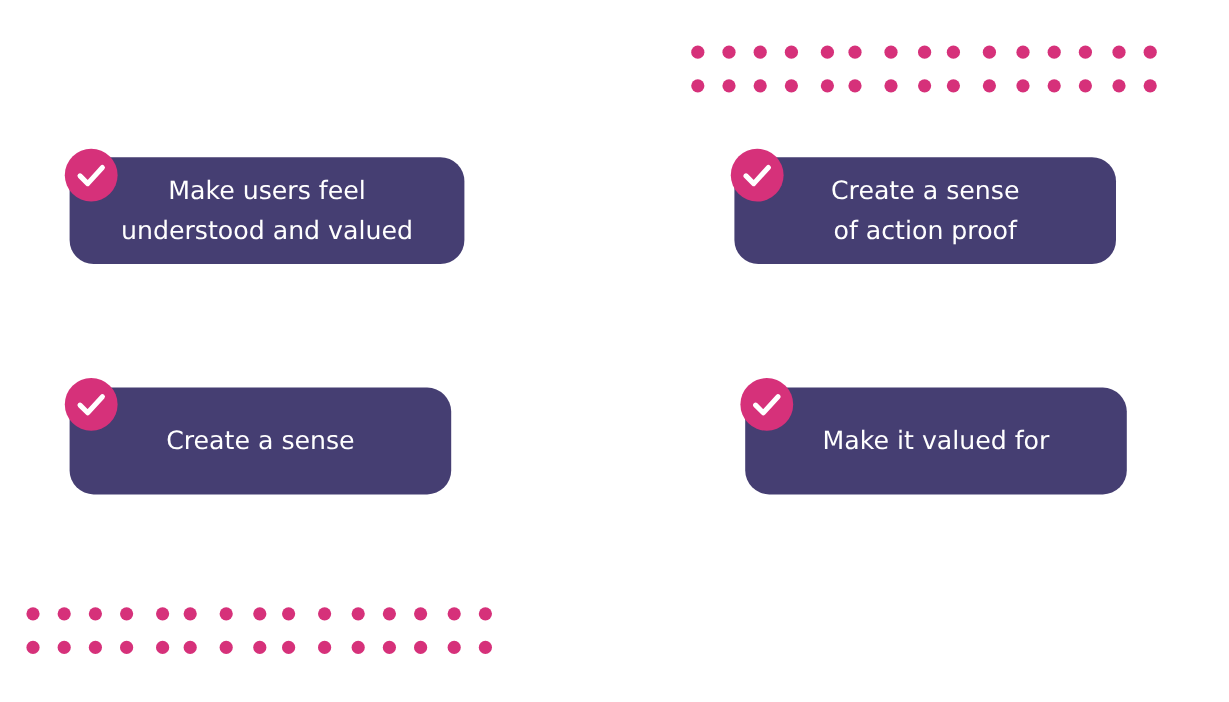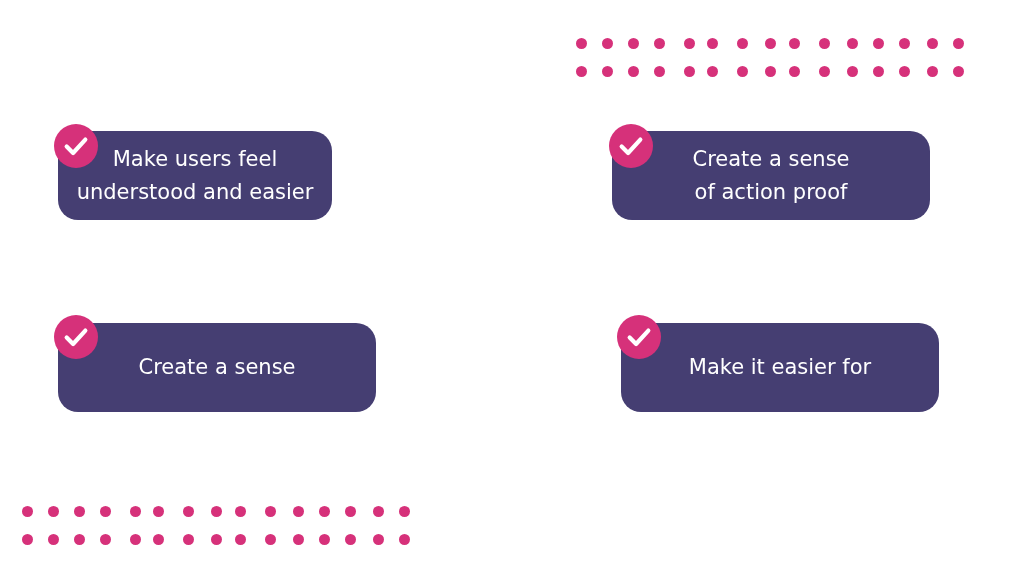--- a/index.html
+++ b/index.html
@@ -76,23 +76,23 @@
     <div class="dot" style="left: 189px; top: 28px;"></div>
     <div class="dot" style="left: 213px; top: 28px;"></div>
     <div class="dot" style="left: 243px; top: 28px;"></div>
     <div class="dot" style="left: 271px; top: 28px;"></div>
     <div class="dot" style="left: 297px; top: 28px;"></div>
     <div class="dot" style="left: 323px; top: 28px;"></div>
     <div class="dot" style="left: 351px; top: 28px;"></div>
     <div class="dot" style="left: 377px; top: 28px;"></div>
   </div>
 
-<div class="card" style="left:58px; top:131px; width:274px; height:89px;">
+<div class="card" style="left:58px; top:131px; width:329px; height:89px;">
   <span>Make users feel</span>
-  <span>understood and easier</span>
+  <span>understood and valued</span>
 </div>
 <div class="check" style="left:54px; top:124px;">
   <svg viewBox="0 0 24 24">
       <path d="M4 12.5 L9.5 18 L20 6.5" fill="none" stroke="#fff" stroke-width="3.6" stroke-linecap="round" stroke-linejoin="round"></path>
     </svg>
 </div>
 
 <div class="card" style="left:612px; top:131px; width:318px; height:89px;">
   <span>Create a sense</span>
   <span>of action proof</span>
@@ -106,19 +106,19 @@
 <div class="card" style="left:58px; top:323px; width:318px; height:89px;">
   <span>Create a sense</span>
 </div>
 <div class="check" style="left:54px; top:315px;">
   <svg viewBox="0 0 24 24">
       <path d="M4 12.5 L9.5 18 L20 6.5" fill="none" stroke="#fff" stroke-width="3.6" stroke-linecap="round" stroke-linejoin="round"></path>
     </svg>
 </div>
 
 <div class="card" style="left:621px; top:323px; width:318px; height:89px;">
-  <span>Make it easier for</span>
+  <span>Make it valued for</span>
 </div>
 <div class="check" style="left:617px; top:315px;">
   <svg viewBox="0 0 24 24">
       <path d="M4 12.5 L9.5 18 L20 6.5" fill="none" stroke="#fff" stroke-width="3.6" stroke-linecap="round" stroke-linejoin="round"></path>
     </svg>
 </div>
 
 </body></html>

